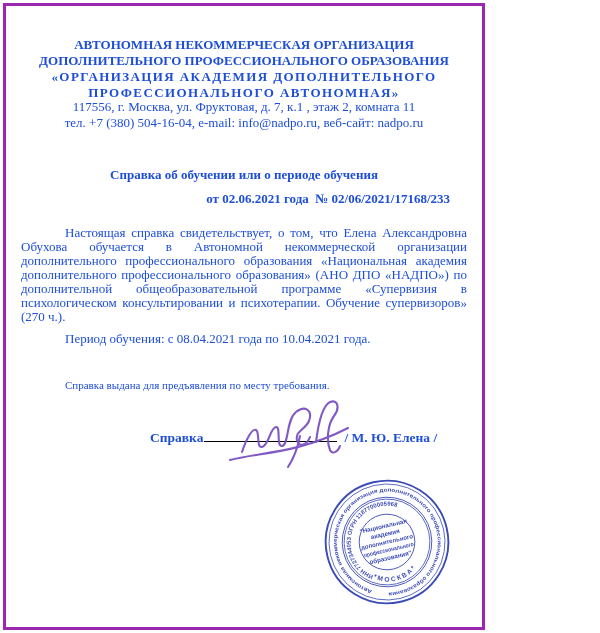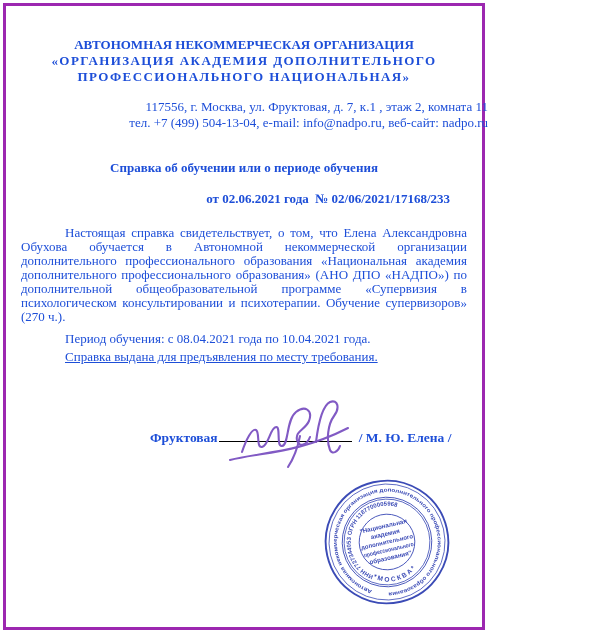--- a/index.html
+++ b/index.html
@@ -8,30 +8,30 @@
     font-family:"Liberation Serif",serif;color:#1d4ed8;overflow:hidden;
   }
   .frame{position:absolute;inset:3px;border:3px solid #9c27b0;pointer-events:none;}
 
   .org{position:absolute;top:37px;left:0;right:0;text-align:center;
        font-weight:bold;font-size:13px;line-height:16px;}
   .org .line{display:block;}
   .org .spaced{letter-spacing:1.4px;}
   .addr{position:absolute;top:99px;left:0;right:0;text-align:center;
         font-size:13px;line-height:16px;}
-  .addr .line{display:block;text-align:right;}
+  .addr .line{display:block;}
 
-  .doc-title{position:absolute;top:160px;left:0;right:0;text-align:center;
+  .doc-title{position:absolute;top:167px;left:0;right:0;text-align:center;
              font-weight:bold;font-size:13px;}
   .doc-date{position:absolute;top:191px;right:38px;font-weight:bold;font-size:13px;font-family:Liberation Serif, serif;}
 
   .para{position:absolute;top:226px;left:21px;right:21px;text-align:justify;
         text-indent:44px;font-size:13px;line-height:14px;}
   .period{position:absolute;top:331px;left:21px;right:21px;text-indent:44px;font-size:13px;}
-  .issued{position:absolute;top:349px;left:21px;right:21px;text-indent:44px;font-size:13px;text-decoration:underline;}
+  .issued{position:absolute;top:379px;left:21px;right:21px;text-indent:44px;font-size:11px;}
 
   .director{position:absolute;top:430px;left:150px;font-weight:bold;font-size:13.5px;white-space:nowrap;}
   .sig-underline{display:inline-block;width:133px;height:2px;border-bottom:1.4px solid #000;
                  vertical-align:baseline;margin-left:1px;}
   .director .name{margin-left:7px;}
 
   .signature-svg{position:absolute;left:212px;top:390px;width:150px;height:85px;z-index:3;}
   .stamp-svg{position:absolute;left:321px;top:476px;width:132px;height:132px;z-index:2;opacity:.92;}
 
   .stamp-svg text{fill:#2b3cb0;}
@@ -40,41 +40,42 @@
                           text-anchor:middle;}
 </style>
 </head>
 <body>
 
 <div class="page">
   <div class="frame"></div>
 
   <div class="org">
     <span class="line">АВТОНОМНАЯ НЕКОММЕРЧЕСКАЯ ОРГАНИЗАЦИЯ</span>
+    <span class="line">ДОПОЛНИТЕЛЬНОГО ПРОФЕССИОНАЛЬНОГО ОБРАЗОВАНИЯ</span>
     <span class="line spaced">«ОРГАНИЗАЦИЯ АКАДЕМИЯ ДОПОЛНИТЕЛЬНОГО</span>
-    <span class="line spaced">ПРОФЕССИОНАЛЬНОГО НАЦИОНАЛЬНАЯ»</span>
+    <span class="line spaced">ПРОФЕССИОНАЛЬНОГО АВТОНОМНАЯ»</span>
   </div>
 
   <div class="addr">
     <span class="line">117556, г. Москва, ул. Фруктовая, д. 7, к.1 , этаж 2, комната 11</span>
-    <span class="line">тел. +7 (499) 504-13-04, e-mail: info@nadpo.ru, веб-сайт: nadpo.ru</span>
+    <span class="line">тел. +7 (380) 504-16-04, e-mail: info@nadpo.ru, веб-сайт: nadpo.ru</span>
   </div>
 
   <div class="doc-title">Справка об обучении или о периоде обучения</div>
 
   <div class="doc-date">от 02.06.2021 года&nbsp; № 02/06/2021/17168/233</div>
 
   <div class="para">Настоящая справка свидетельствует, о том, что Елена Александровна Обухова обучается в Автономной некоммерческой организации дополнительного профессионального образования «Национальная академия дополнительного профессионального образования» (АНО ДПО «НАДПО») по дополнительной общеобразовательной программе «Супервизия в психологическом консультировании и психотерапии. Обучение супервизоров» (270 ч.).</div>
 
   <div class="period">Период обучения: с 08.04.2021 года по 10.04.2021 года.</div>
 
   <div class="issued">Справка выдана для предъявления по месту требования.</div>
 
   <div class="director">
-    <span>Фруктовая</span><span class="sig-underline"></span><span class="name">/ М. Ю. Елена /</span>
+    <span>Справка</span><span class="sig-underline"></span><span class="name">/ М. Ю. Елена /</span>
   </div>
 
   <svg class="signature-svg" viewBox="0 0 150 85">
     <g fill="none" stroke="#7b52c1" stroke-width="2.1" stroke-linecap="round" stroke-linejoin="round" opacity="0.95">
       <path d="M 30,62 C 34,50 40,38 44,40 C 48,42 44,58 50,57 C 57,55 58,38 64,37 C 69,36 64,57 70,56 C 77,55 74,30 84,22 C 93,15 101,20 97,31 C 93,40 83,41 85,50 C 87,58 95,55 98,47"></path>
       <path d="M 88,46 C 86,56 82,68 76,77"></path>
       <path d="M 104,52 C 106,36 110,16 118,12 C 126,9 128,18 122,26 C 116,34 114,50 118,60 C 120,65 126,62 128,56"></path>
       <path d="M 18,70 C 48,62 85,64 136,38"></path>
     </g>
   </svg>

